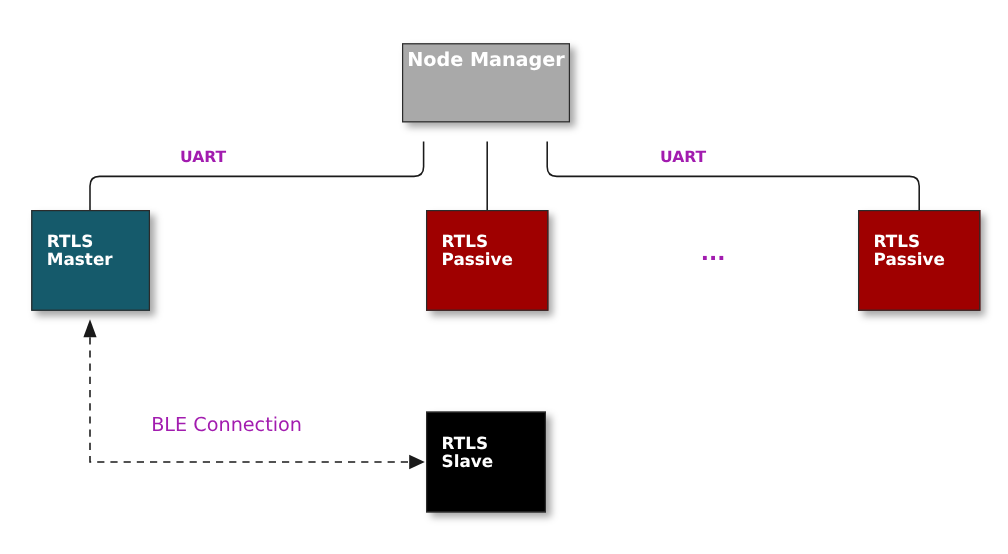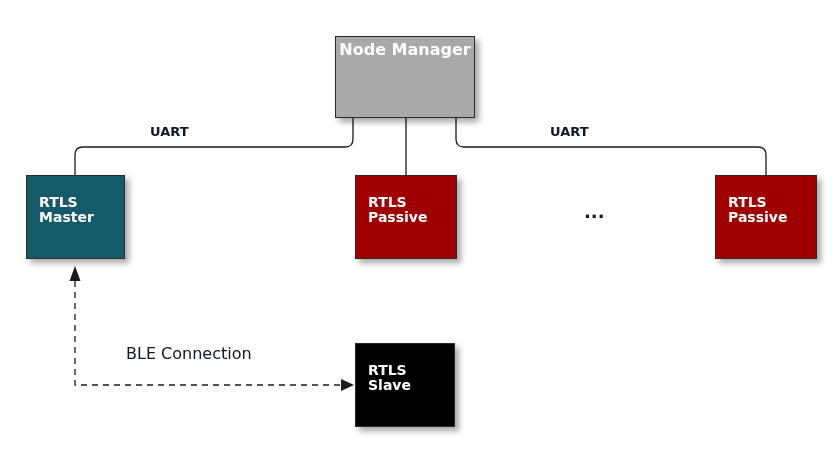--- a/index.html
+++ b/index.html
@@ -22,29 +22,29 @@
     border: 1.5px solid #2B2B2B;
     color: #FFFFFF;
     font-weight: bold;
     font-size: 14px;
     line-height: 15px;
     padding: 19px 6px 0 12px;
     white-space: pre-line;
     box-shadow: 4px 4px 6px rgba(0,0,0,0.35);
   }
   #node-manager {
-    left: 335px; top: 36px; width: 140px; height: 82px;
+    left: 335px; top: 36px; width: 140px; height: 66px;
     text-align: center; font-size: 16px; padding: 5px 2px 0 2px;
   }
   #rtls-master    { left: 26px;  top: 175px; width: 99px;  height: 84px; }
   #rtls-passive-1 { left: 355px; top: 175px; width: 102px; height: 84px; }
   #rtls-passive-2 { left: 715px; top: 175px; width: 102px; height: 84px; }
   #rtls-slave     { left: 355px; top: 343px; width: 100px; height: 84px; }
 
-  .edge-label { position: absolute; color: #0f172a; white-space: nowrap; }
+  .edge-label { position: absolute; color: #a21caf; white-space: nowrap; }
   #uart-left  { left: 150px; top: 124px; font-weight: bold; font-size: 13px; }
   #uart-right { left: 550px; top: 124px; font-weight: bold; font-size: 13px; }
   #ble-label  { left: 126px; top: 344px; font-size: 16px; }
   #ellipsis   { left: 584px; top: 201px; font-size: 18px; font-weight: bold; }
 </style>
 </head>
 <body>
 
 <div class="canvas">
 

